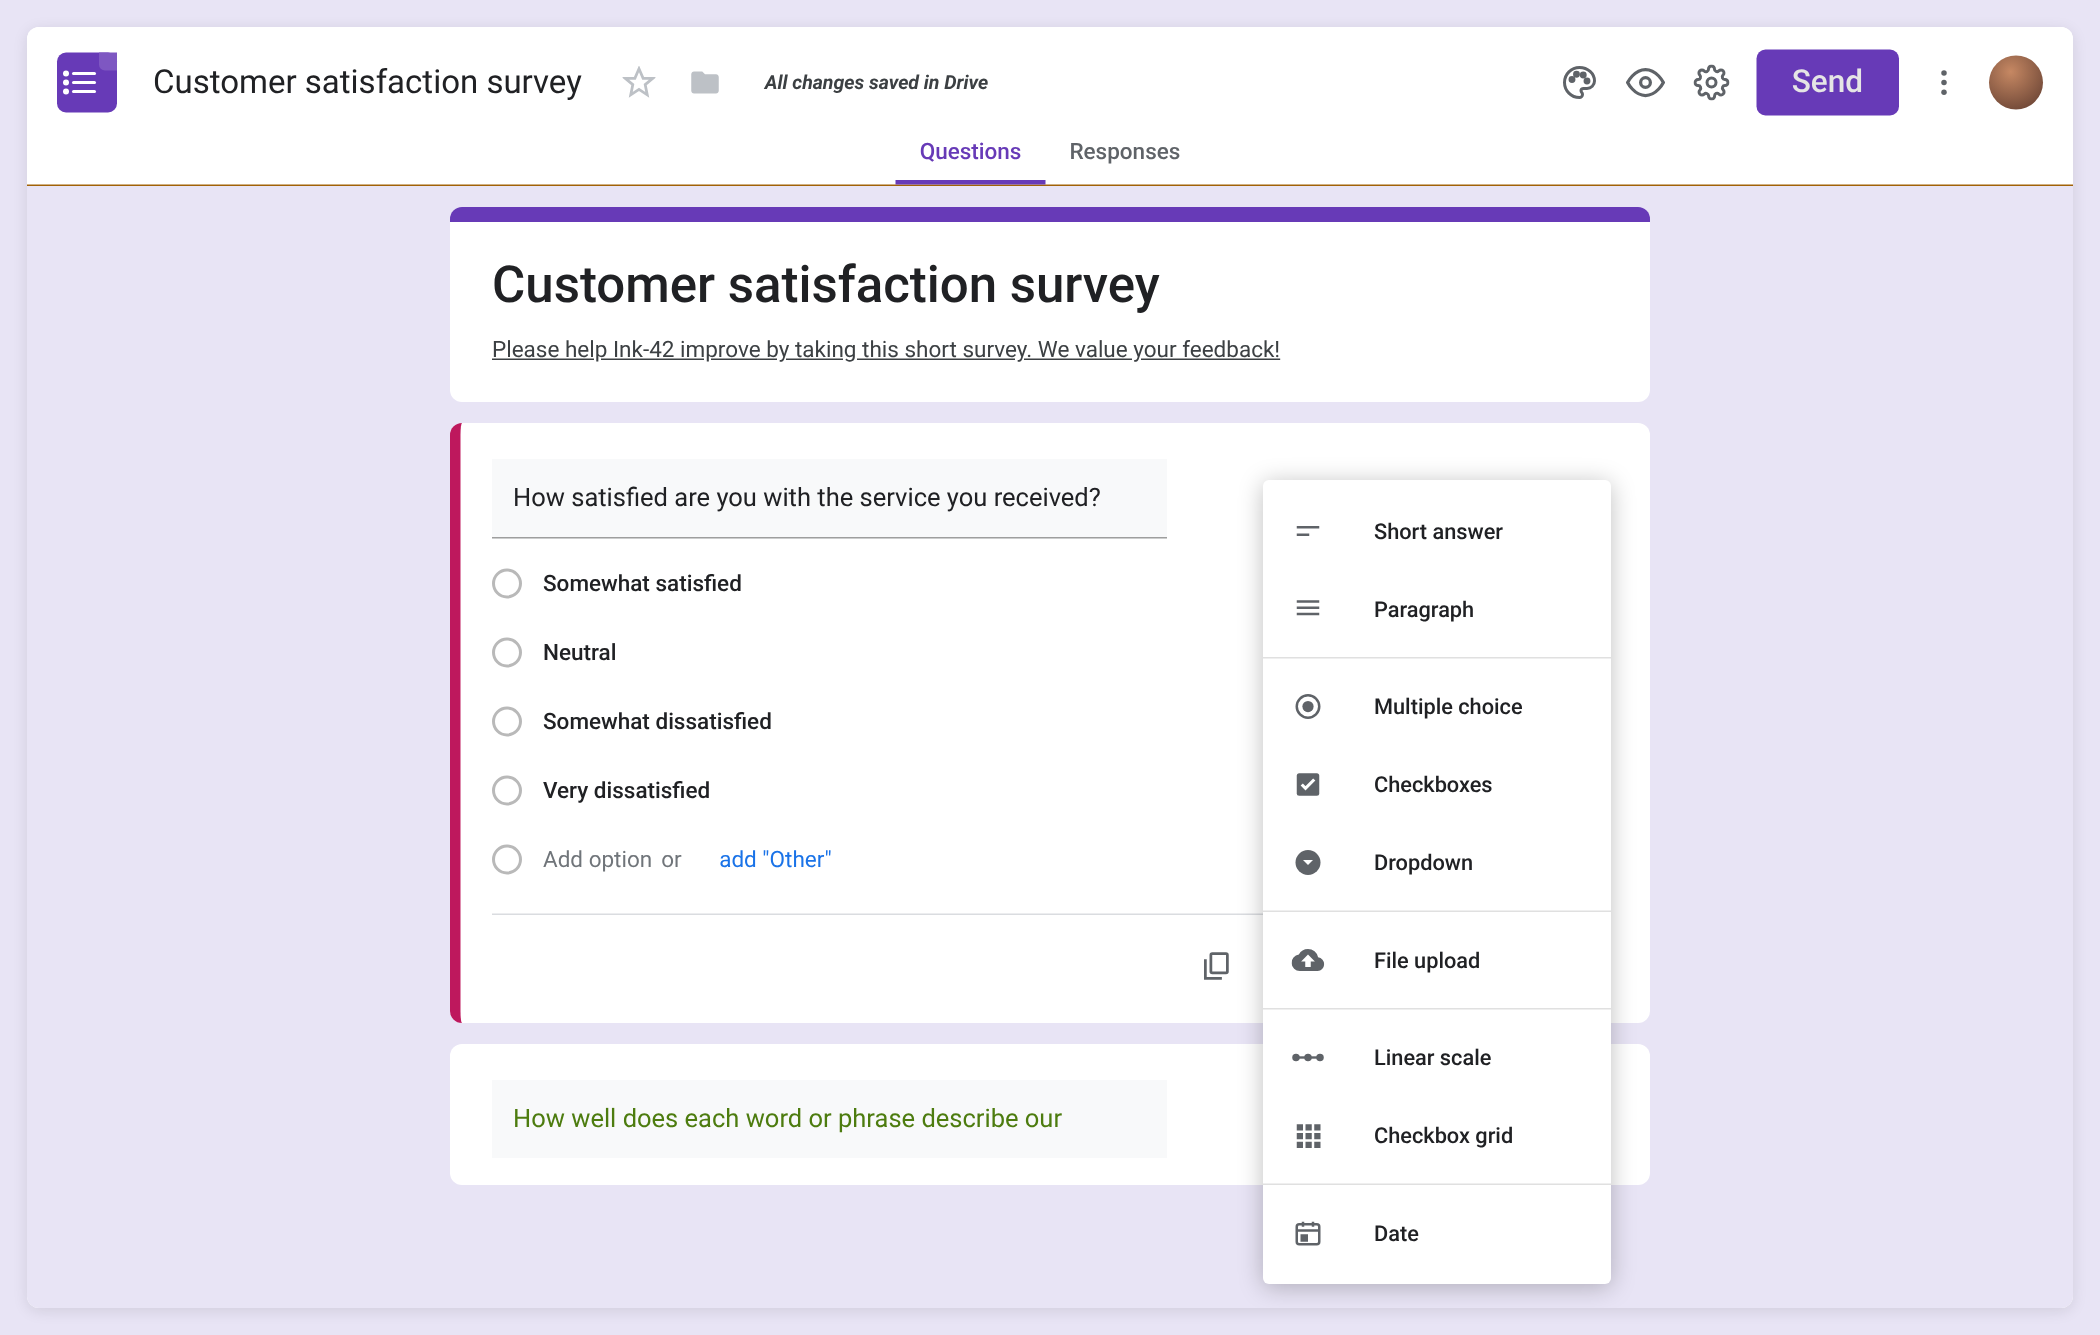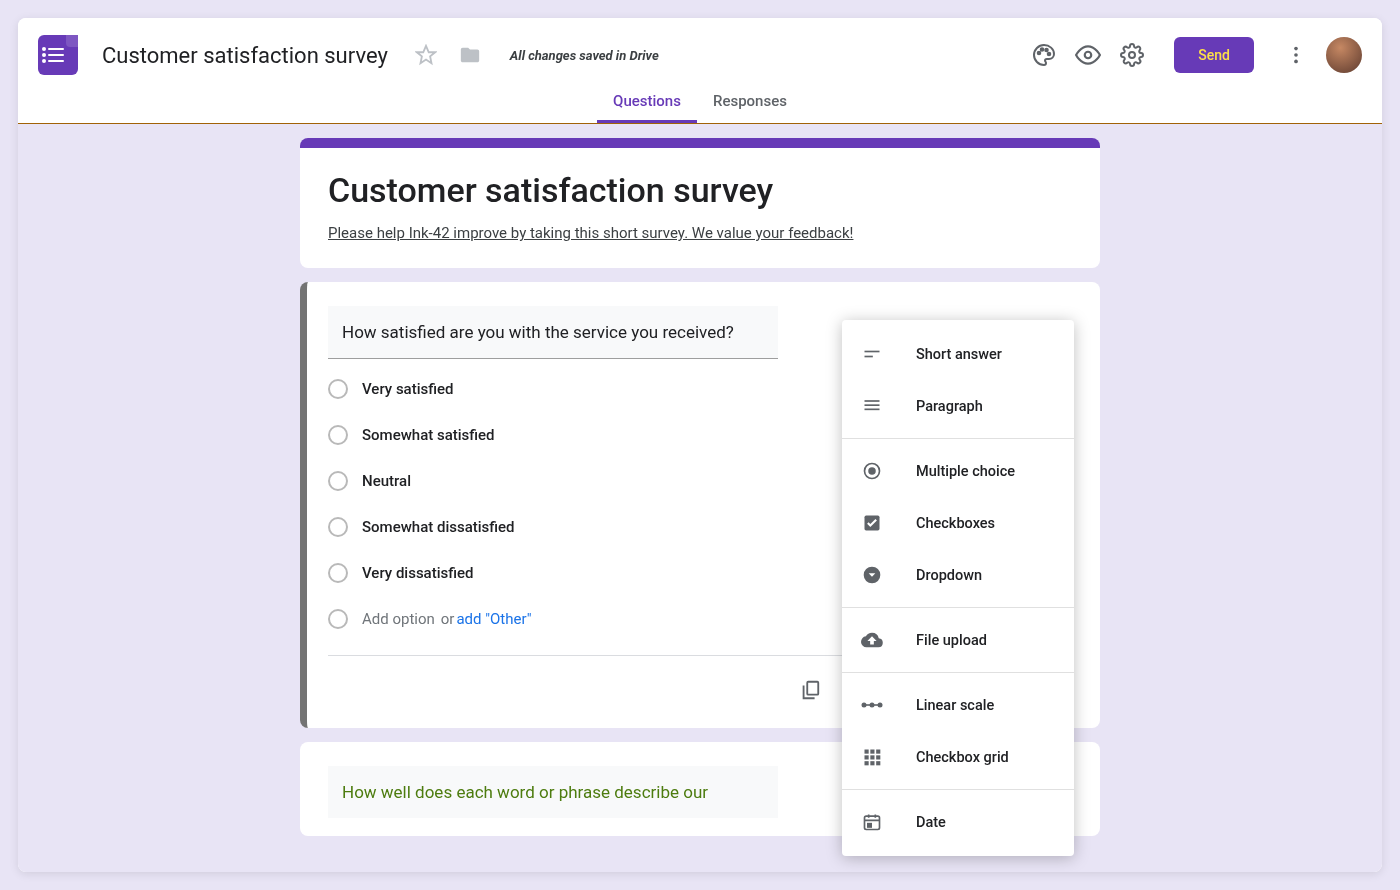--- a/index.html
+++ b/index.html
@@ -96,28 +96,28 @@
     .save-status {
       font-size: 13px;
       color: #3c4043;
       font-style: italic;
       font-weight: 700;
       margin-left: 18px;
     }
     .topbar-spacer { flex: 1; }
     .send-btn {
       background: #673ab7;
-      color: #fde047;
+      color: #e5e5e5;
       border: none;
       border-radius: 6px;
       padding: 10px 24px;
-      font-size: 14px;
+      font-size: 21px;
       font-weight: 500;
       cursor: pointer;
-      margin: 0 20px;
+      margin: 0 8px;
     }
     .avatar {
       width: 36px;
       height: 36px;
       border-radius: 50%;
       background: radial-gradient(circle at 40% 30%, #c68863, #5d3a2e);
       margin-left: 8px;
     }
     .tabs {
       display: flex;
@@ -168,21 +168,21 @@
       text-decoration: underline;
     }
     .question-card {
       background: white;
       border-radius: 8px;
       padding: 24px 28px 18px;
       margin-bottom: 14px;
       position: relative;
     }
     .question-card.active {
-      border-left: 7px solid #737373;
+      border-left: 7px solid #be185d;
       padding-left: 21px;
     }
     .question-input {
       background: #f8f9fa;
       border: none;
       border-bottom: 1px solid #9e9e9e;
       width: 450px;
       padding: 16px 14px;
       font-size: 17px;
       color: #202124;
@@ -212,21 +212,21 @@
       margin-bottom: 26px;
     }
     .add-option-text {
       font-size: 15px;
       color: #70757a;
       margin-right: 6px;
     }
     .or-text {
       font-size: 15px;
       color: #70757a;
-      margin-right: 2px;
+      margin-right: 25px;
     }
     .add-other-link {
       font-size: 15px;
       color: #1a73e8;
       cursor: pointer;
     }
     .card-footer {
       border-top: 1px solid #dadce0;
       padding-top: 14px;
       display: flex;
@@ -373,24 +373,20 @@
       <div class="title-card">
         <div class="form-title">Customer satisfaction survey</div>
         <div class="form-desc">Please help Ink-42 improve by taking this short survey. We value your feedback!</div>
       </div>
 
       <div class="question-card active">
         <input class="question-input" value="How satisfied are you with the service you received?" style="">
 
         <div class="option-row">
           <div class="radio-circle"></div>
-          <span class="option-label">Very satisfied</span>
-        </div>
-        <div class="option-row">
-          <div class="radio-circle"></div>
           <span class="option-label">Somewhat satisfied</span>
         </div>
         <div class="option-row">
           <div class="radio-circle"></div>
           <span class="option-label">Neutral</span>
         </div>
         <div class="option-row">
           <div class="radio-circle"></div>
           <span class="option-label">Somewhat dissatisfied</span>
         </div>

